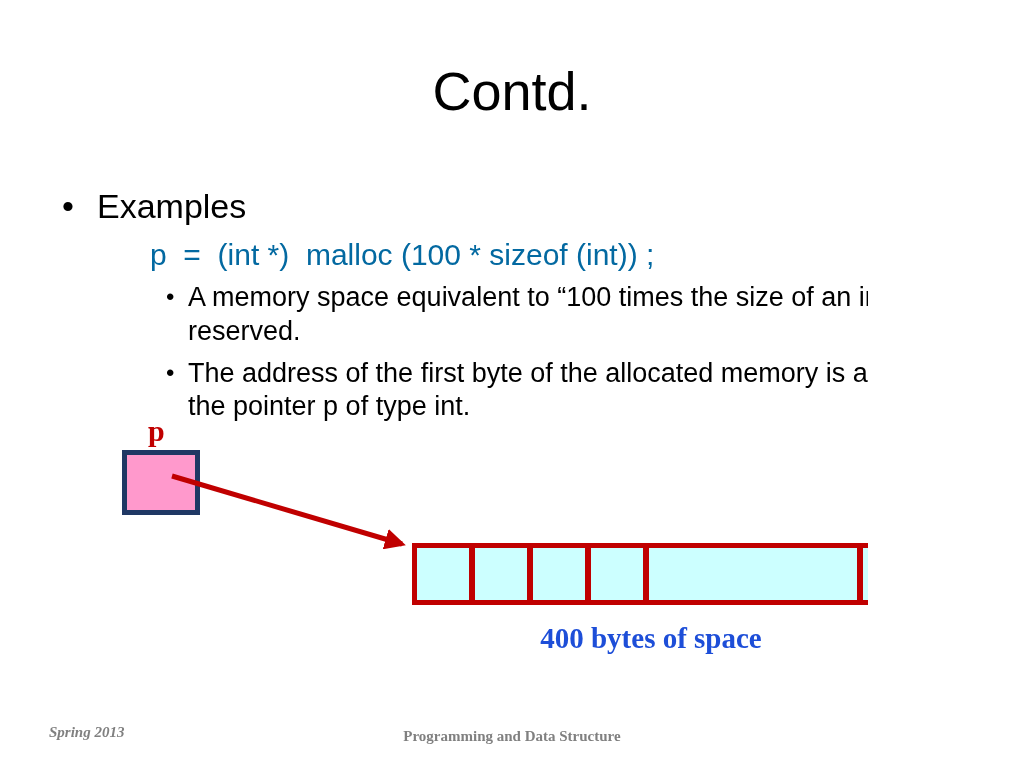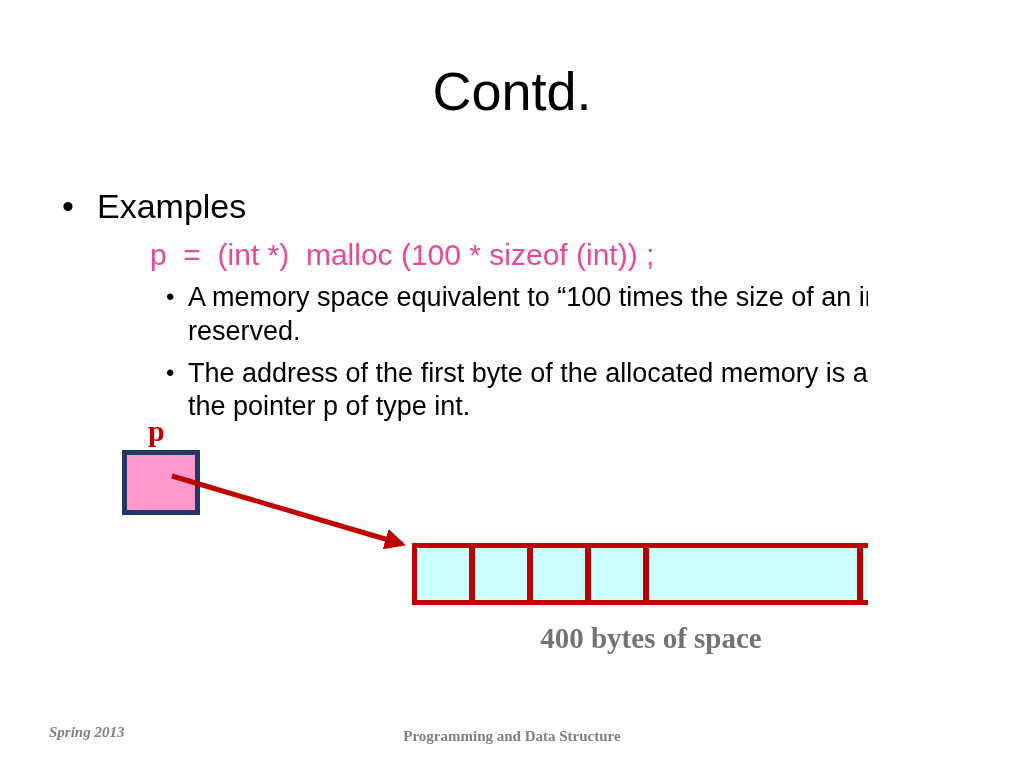--- a/index.html
+++ b/index.html
@@ -54,21 +54,21 @@
     top: 0;
     font-size: 34px;
     line-height: 1.18;
     color: #000000;
   }
 
   .code-line {
     padding-left: 150px;
     margin-top: 11px;
     font-size: 30px;
-    color: #ec4899;
+    color: #0369a1;
     line-height: 1.2;
     white-space: pre;
   }
 
   .lvl2 {
     position: relative;
     padding-left: 188px;
     margin-top: 8px;
     font-size: 27px;
     color: #000000;
@@ -139,21 +139,21 @@
 
   #memory-caption {
     position: absolute;
     left: 412px;
     top: 622px;
     width: 478px;
     text-align: center;
     font-family: "Liberation Serif", serif;
     font-weight: bold;
     font-size: 29px;
-    color: #737373;
+    color: #1d4ed8;
   }
 
   
   #footer {
     position: absolute;
     left: 0;
     top: 718px;
     width: 1024px;
     height: 34px;
     font-family: "Liberation Serif", serif;

